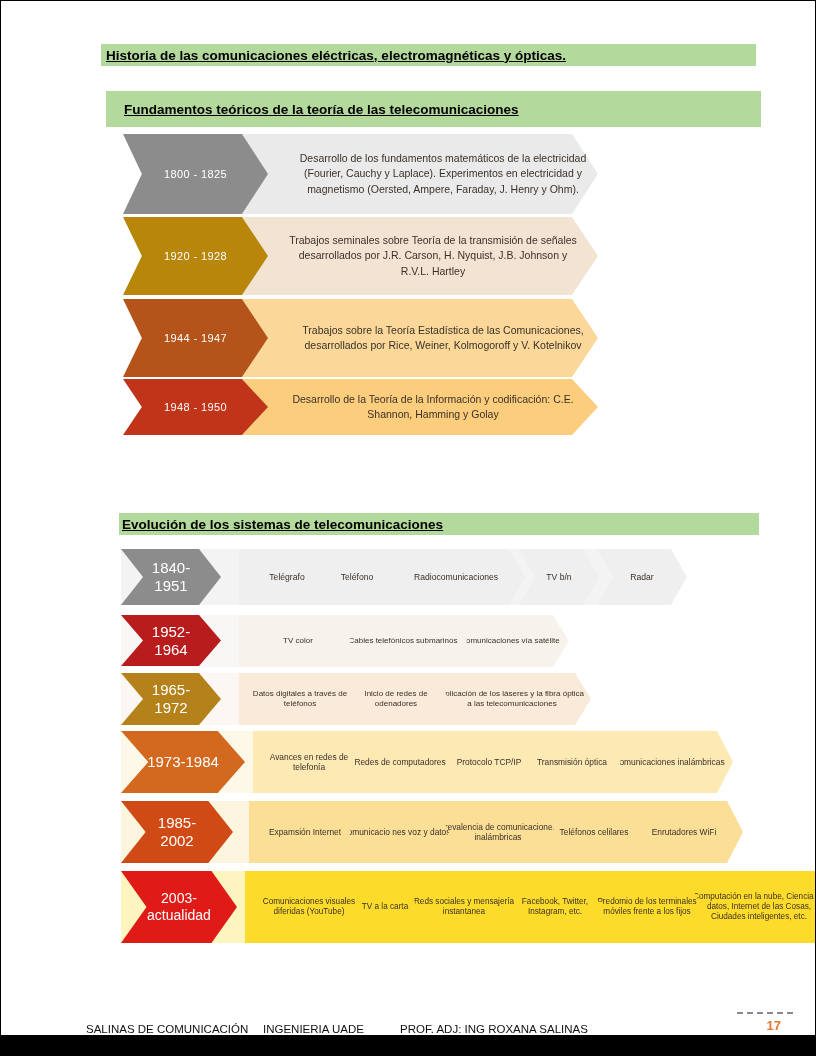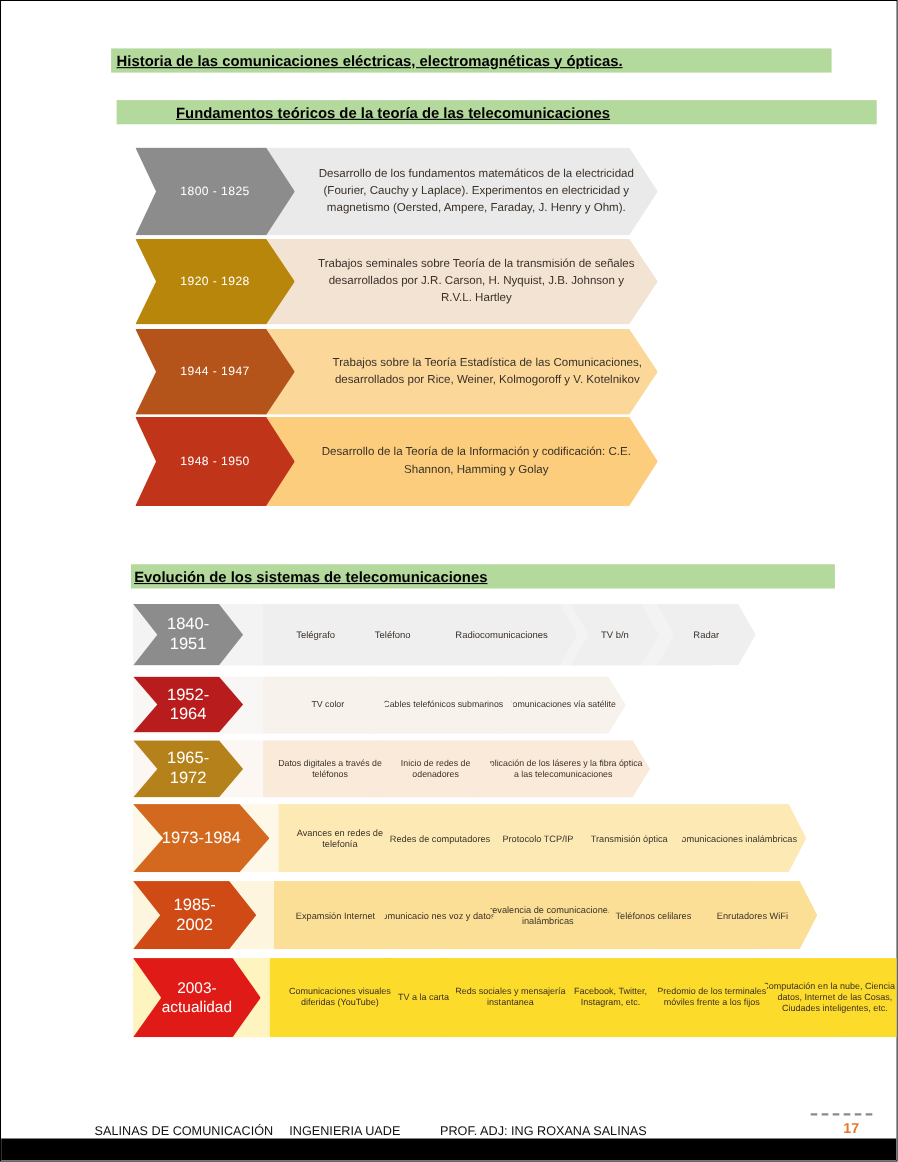--- a/index.html
+++ b/index.html
@@ -16,21 +16,21 @@
     background:#b4d99c;
     display:flex;align-items:center;
   }
   .hl span{
     color:#000;font-weight:bold;
     text-decoration:underline;
     white-space:nowrap;
   }
   #h-main{left:100px;top:43px;width:655px;height:22px;}
   #h-main span{font-size:13.5px;padding-left:5px;}
-  #h-fund{left:105px;top:90px;width:655px;height:22px;padding-left:36px;}
+  #h-fund{left:105px;top:90px;width:655px;height:36px;}
   #h-fund span{font-size:13.5px;padding-left:18px;}
   #h-evol{left:118px;top:512px;width:640px;height:22px;}
   #h-evol span{font-size:13.5px;padding-left:3px;}
 
   
   #art1{position:absolute;left:122px;top:133px;width:475px;height:310px;}
   .a1row{position:absolute;left:0;width:100%;display:flex;align-items:stretch;}
   .a1chev{
     position:absolute;left:0;top:0;height:100%;width:145px;
     display:flex;align-items:center;justify-content:center;
@@ -101,37 +101,37 @@
   <div class="hl" id="h-fund">
     <span>Fundamentos teóricos de la teoría de las telecomunicaciones</span>
   </div>
 
   <div id="art1">
       <div class="a1row" style="top: 0px; height: 80px;">
         <div class="a1bg" style="left: 110px; width: 365px; background: rgb(234, 234, 234);"></div>
         <div class="a1chev" style="background: rgb(140, 140, 140);">
           <span>1800 - 1825</span>
         </div>
-        <div class="a1txt" style="left: 150px; width: 320px;">Desarrollo de los fundamentos matemáticos de la electricidad (Fourier, Cauchy y Laplace). Experimentos en electricidad y magnetismo (Oersted, Ampere, Faraday, J. Henry y Ohm).</div>
+        <div class="a1txt" style="left: 160px; width: 320px;">Desarrollo de los fundamentos matemáticos de la electricidad (Fourier, Cauchy y Laplace). Experimentos en electricidad y magnetismo (Oersted, Ampere, Faraday, J. Henry y Ohm).</div>
       </div>
       <div class="a1row" style="top: 83px; height: 78px;">
         <div class="a1bg" style="left: 110px; width: 365px; background: rgb(243, 227, 210);"></div>
         <div class="a1chev" style="background: rgb(184, 134, 11);">
           <span>1920 - 1928</span>
         </div>
         <div class="a1txt" style="left: 150px; width: 320px;">Trabajos seminales sobre Teoría de la transmisión de señales desarrollados por J.R. Carson, H. Nyquist, J.B. Johnson y R.V.L. Hartley</div>
       </div>
       <div class="a1row" style="top: 165px; height: 78px;">
         <div class="a1bg" style="left: 110px; width: 365px; background: rgb(251, 216, 154);"></div>
         <div class="a1chev" style="background: rgb(181, 84, 26);">
           <span>1944 - 1947</span>
         </div>
         <div class="a1txt" style="left: 160px; width: 320px;">Trabajos sobre la Teoría Estadística de las Comunicaciones, desarrollados por Rice, Weiner, Kolmogoroff y V. Kotelnikov</div>
       </div>
-      <div class="a1row" style="top: 245px; height: 81px;">
+      <div class="a1row" style="top: 245px; height: 56px;">
         <div class="a1bg" style="left: 110px; width: 365px; background: rgb(251, 205, 125);"></div>
         <div class="a1chev" style="background: rgb(192, 52, 26);">
           <span>1948 - 1950</span>
         </div>
         <div class="a1txt" style="left: 150px; width: 320px;">Desarrollo de la Teoría de la Información y codificación: C.E. Shannon, Hamming y Golay</div>
       </div>
     </div>
 
   <div class="hl" id="h-evol">
     <span>Evolución de los sistemas de telecomunicaciones</span>

